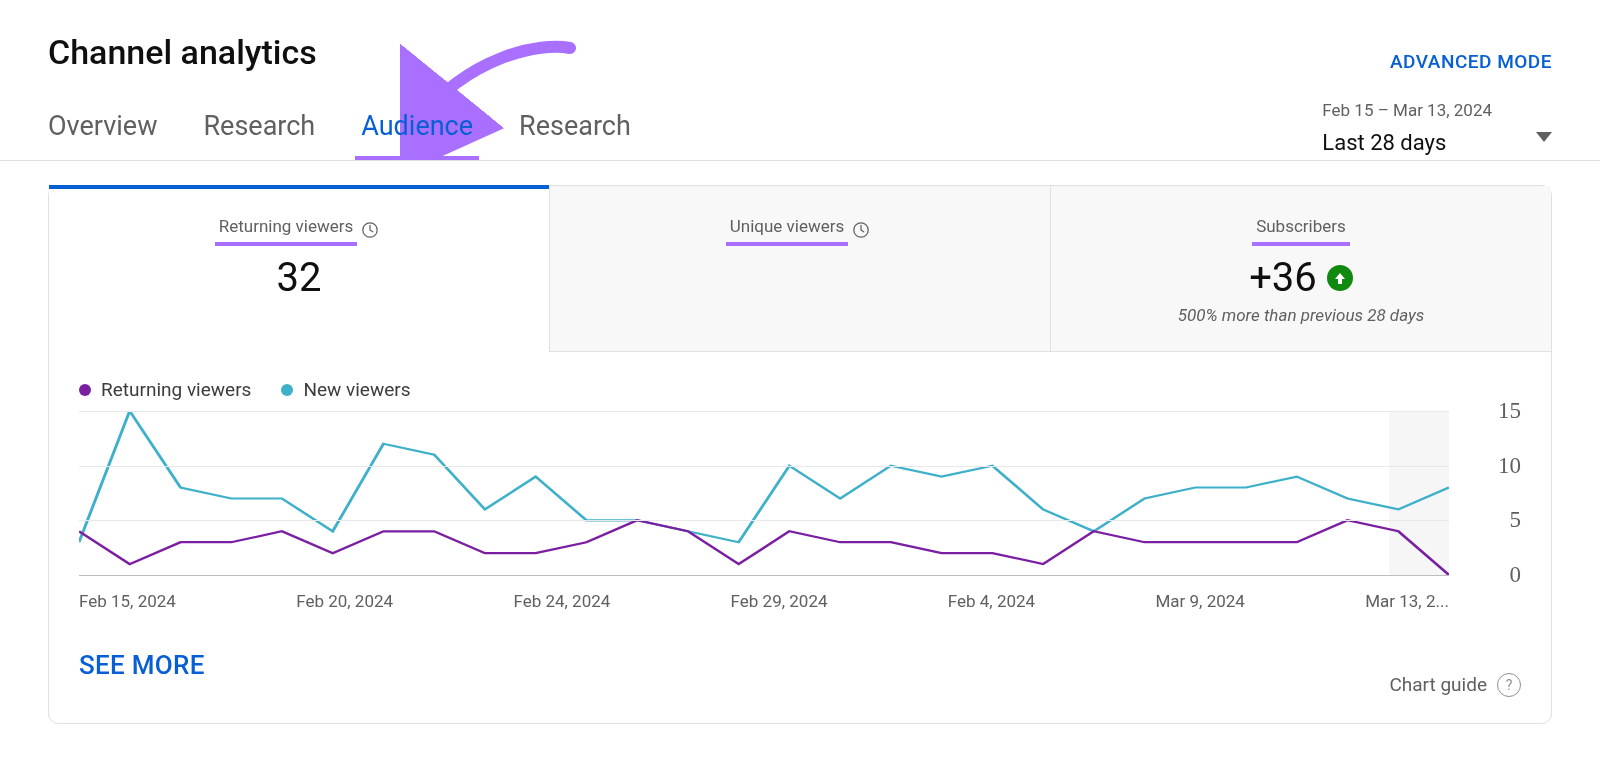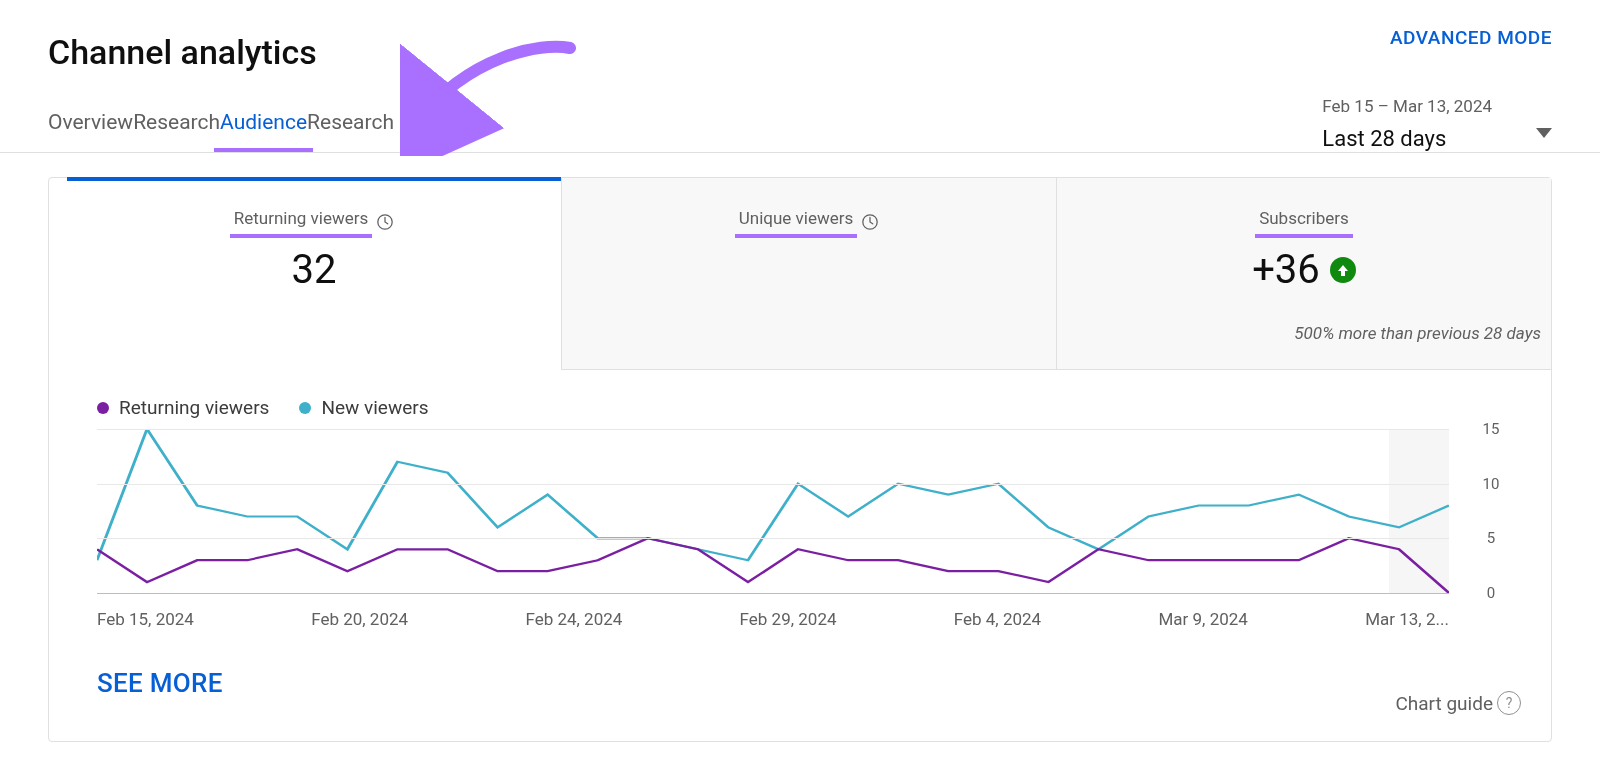--- a/index.html
+++ b/index.html
@@ -13,79 +13,79 @@
     --green:#0f8a0f;
     --panel-bg:#f8f8f8;
   }
   html,body{margin:0;padding:0;background:#fff;font-family:Roboto,Arial,Helvetica,sans-serif;color:var(--text);}
   body{width:1600px;height:768px;overflow:hidden;}
   .page{position:relative;padding:18px 48px 0 48px;}
 
   
   .hdr-row{display:flex;align-items:flex-start;justify-content:space-between;}
   .title{font-size:34px;font-weight:500;margin:14px 0 24px 0;text-align:right;}
-  .adv-link{color:var(--blue);font-size:19px;font-weight:500;letter-spacing:.5px;margin-top:8px;cursor:pointer;}
+  .adv-link{color:var(--blue);font-size:19px;font-weight:500;letter-spacing:.5px;margin-top:32px;cursor:pointer;}
 
   
   .sub-row{display:flex;align-items:center;justify-content:space-between;margin-top:12px;}
-  .tabs{display:flex;font-size:21px;color:var(--muted);}
+  .tabs{display:flex;gap:46px;font-size:27px;color:var(--muted);}
   .tab{position:relative;padding:2px 0 18px 0;cursor:pointer;}
   .tab.active{color:var(--blue);}
   .tab-underline{position:absolute;left:-6px;right:-6px;bottom:-0px;height:4px;background:var(--purple-accent);}
   .date-picker{display:flex;align-items:center;gap:44px;cursor:pointer;margin-top:-14px;}
   .date-range{color:var(--muted);font-size:17px;margin-bottom:10px;}
   .date-preset{font-size:22px;color:var(--text);}
   .caret-down{width:0;height:0;border-left:8px solid transparent;border-right:8px solid transparent;border-top:10px solid #606060;margin-top:20px;}
   .rule{border:none;border-top:1px solid var(--line);margin:0 -48px;}
 
   
   .annot-arrow{position:absolute;left:400px;top:36px;pointer-events:none;}
 
   
-  .panel{margin-top:24px;border:1px solid var(--line);border-radius:4px;padding-left:18px;}
+  .panel{margin-top:24px;border:1px solid var(--line);border-radius:10px;}
   .metrics{display:flex;}
   .metric{flex:1;text-align:center;padding:30px 10px 26px 10px;background:var(--panel-bg);border-right:1px solid var(--line);border-bottom:1px solid var(--line);cursor:pointer;position:relative;}
   .metric:last-child{border-right:none;}
   .metric.sel{background:#fff;border-bottom:none;}
   .metric.sel::before{content:"";position:absolute;left:0;right:0;top:-1px;height:4px;background:var(--blue);}
   .m-label-wrap{display:inline-flex;align-items:center;gap:8px;}
   .m-label{font-size:17px;color:#606060;position:relative;display:inline-block;padding-bottom:8px;}
   .m-label::after{content:"";position:absolute;left:-4px;right:-4px;bottom:-2px;height:4px;background:var(--purple-accent);}
   .clock-icon{width:18px;height:18px;}
   .clock-icon circle{fill:none;stroke:#606060;stroke-width:1.4;}
   .clock-icon polyline{fill:none;stroke:#606060;stroke-width:1.4;stroke-linecap:round;}
   .m-value{font-size:40px;font-weight:400;margin-top:10px;display:flex;justify-content:center;align-items:center;gap:10px;}
   .up-badge{display:inline-flex;width:26px;height:26px;border-radius:50%;background:var(--green);align-items:center;justify-content:center;}
   .up-badge svg{width:14px;height:14px;}
-  .m-sub{color:var(--muted);font-style:italic;font-size:17px;margin-top:30px;text-align:right;}
+  .m-sub{color:var(--muted);font-style:italic;font-size:17px;margin-top:4px;}
 
   
   .legend{display:flex;gap:30px;padding:26px 30px 10px 30px;font-size:19px;color:#3c3c3c;}
   .legend-item{display:flex;align-items:center;gap:10px;}
   .dot{width:12px;height:12px;border-radius:50%;}
   .dot.purple{background:var(--purple-series);}
   .dot.teal{background:var(--teal-series);}
 
   
   .chart-wrap{position:relative;height:200px;margin:0 30px;}
   .plot{position:absolute;left:0;top:0;right:72px;bottom:36px;}
   .end-shade{position:absolute;right:72px;top:0;width:60px;bottom:36px;background:#f0f0f0;opacity:.6;}
   .grid-line{position:absolute;left:0;right:72px;border-top:1px solid #e8e8e8;}
   .axis-line{position:absolute;left:0;right:72px;border-top:1px solid #bdbdbd;}
-  .y-tick{position:absolute;right:0;width:60px;text-align:center;color:var(--muted);font-size:15px;transform:translateY(-50%);}
+  .y-tick{position:absolute;right:0;width:60px;text-align:right;color:var(--muted);font-size:23px;transform:translateY(-50%);font-family:Liberation Serif, serif;}
   .x-ticks{position:absolute;left:0;right:72px;bottom:0;display:flex;justify-content:space-between;color:var(--muted);font-size:17px;margin-top:20px;}
   .plot svg{width:100%;height:100%;display:block;}
   .series-line{fill:none;stroke-width:2.2;}
   .series-line.purple{stroke:var(--purple-series);}
   .series-line.teal{stroke:var(--teal-series);}
 
   
   .chart-foot{display:flex;justify-content:space-between;align-items:center;padding:22px 30px 26px 30px;}
   .see-more{color:var(--blue);font-size:26px;font-weight:500;letter-spacing:.3px;cursor:pointer;}
-  .guide{display:flex;align-items:center;gap:4px;color:var(--muted);font-size:19px;cursor:pointer;margin-top:40px;}
+  .guide{display:flex;align-items:flex-start;gap:10px;color:var(--muted);font-size:19px;cursor:pointer;margin-top:40px;}
   .help-icon{width:22px;height:22px;border:1.6px solid #909090;border-radius:50%;display:inline-flex;align-items:center;justify-content:center;font-size:14px;color:#909090;}
 </style>
 </head>
 <body>
 
 <div class="page">
 
   <div class="hdr-row">
     <h1 class="title">Channel analytics</h1>
     <div class="adv-link">ADVANCED MODE</div>

